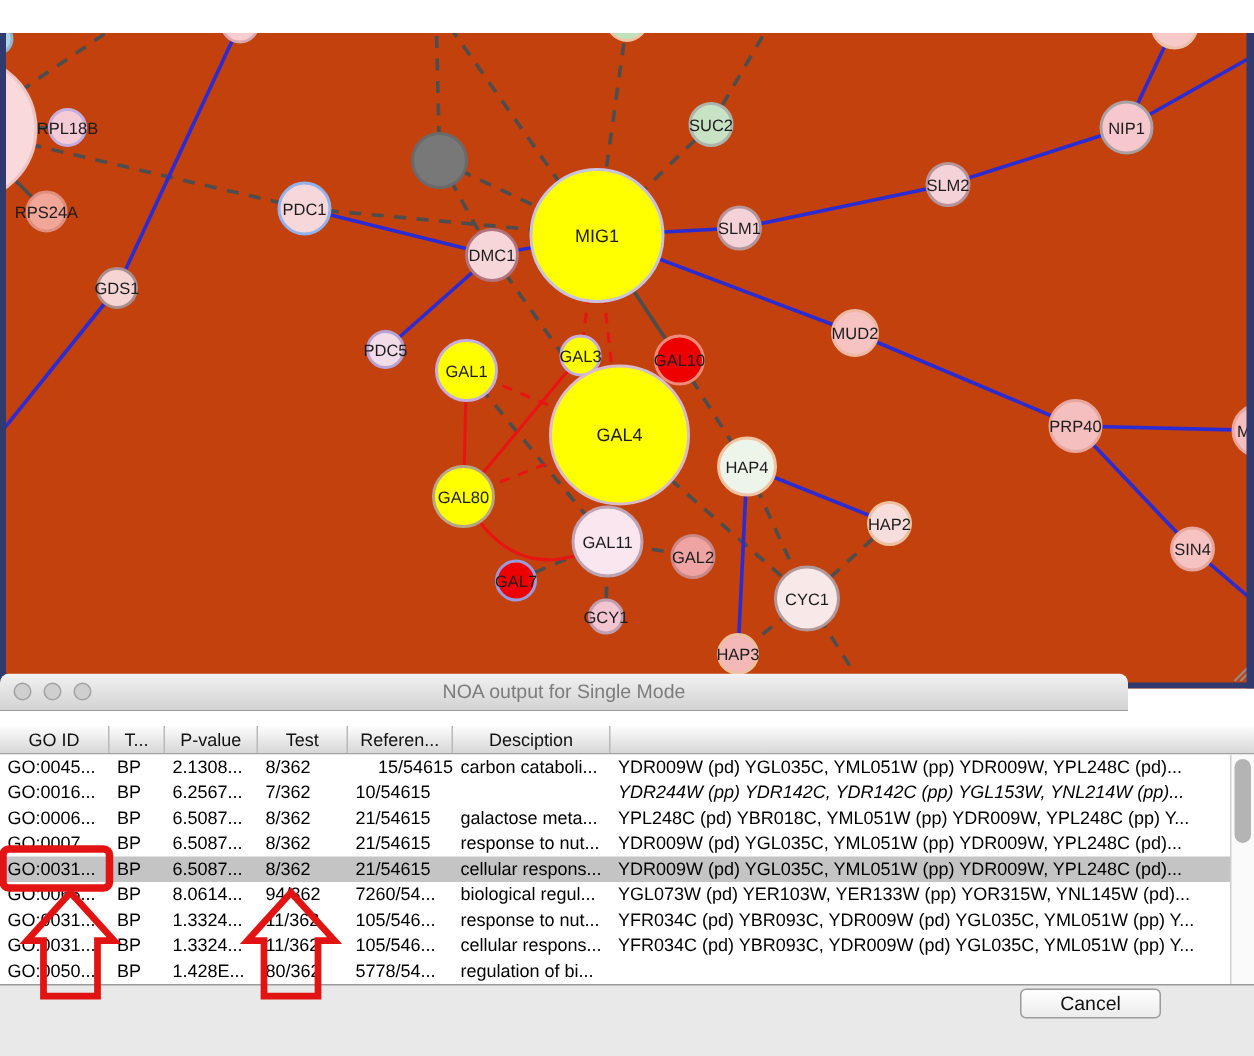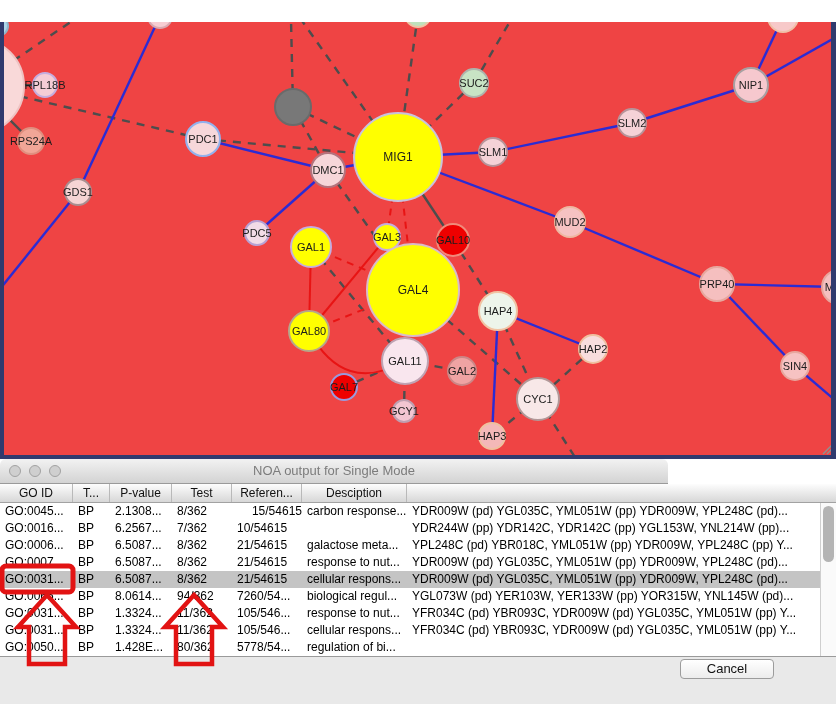--- a/index.html
+++ b/index.html
@@ -6,24 +6,24 @@
   .screen{position:relative;width:836px;height:704px;overflow:hidden;
           font-family:"Liberation Sans",sans-serif;background:#fff;}
   
   .g-titlebar{position:absolute;top:0;left:0;width:836px;height:22px;
     background:linear-gradient(#f4f4f4,#cfcfcf);border-bottom:1px solid #979797;
     border-radius:6px 6px 0 0;box-sizing:border-box;}
   .lights{position:absolute;left:9px;top:5px;display:flex;gap:8px;}
   .light{width:12px;height:12px;border-radius:50%;box-sizing:border-box;}
   .g-title{position:absolute;left:0;right:0;top:3px;text-align:center;
     font-size:13px;color:#1d1d1d;}
-  .canvas-wrap{position:absolute;top:22px;left:0;width:836px;height:437px;background:#ef4444;}
+  .canvas-wrap{position:absolute;top:22px;left:0;width:836px;height:437px;background:#c2410c;}
   .canvas-wrap svg{display:block;}
   
-  .n-titlebar{position:absolute;top:459px;left:0;width:668px;height:25px;
+  .n-titlebar{position:absolute;top:449px;left:0;width:752px;height:25px;
     background:linear-gradient(#f2f2f2,#d3d3d3);border-bottom:1px solid #9a9a9a;
     border-radius:6px 6px 0 0;box-sizing:border-box;}
   .n-title{position:absolute;left:0;right:0;top:4px;text-align:center;
     font-size:13px;color:#7c7c7c;}
   .n-lights{position:absolute;left:9px;top:6px;display:flex;gap:8px;}
   .n-light{width:12px;height:12px;border-radius:50%;background:#cfcfcf;
     border:1px solid #a2a2a2;box-sizing:border-box;}
   .thead{position:absolute;top:484px;left:0;width:836px;height:19px;
     background:linear-gradient(#fdfdfd,#d7d7d7);border-bottom:1px solid #a2a2a2;
     box-sizing:border-box;display:flex;font-size:12px;color:#111;}
@@ -200,31 +200,31 @@
       <div class="hcell" style="width: 413px; margin-top: 24px;">Associated edges</div>
       <div class="hstub"></div>
     </div>
   <div class="rows" id="rows">
       <div class="trow">
         <div class="tcell" style="width: 73px;">GO:0045...</div>
         <div class="tcell" style="width: 37px;">BP</div>
         <div class="tcell" style="width: 62px;">2.1308...</div>
         <div class="tcell" style="width: 60px;">8/362</div>
         <div class="tcell" style="width: 70px; text-align: right;">15/54615</div>
-        <div class="tcell" style="width: 105px;">carbon response...</div>
+        <div class="tcell" style="width: 105px;">carbon cataboli...</div>
         <div class="tcell" style="width: 413px;">YDR009W (pd) YGL035C, YML051W (pp) YDR009W, YPL248C (pd)...</div>
       </div>
       <div class="trow">
         <div class="tcell" style="width: 73px;">GO:0016...</div>
         <div class="tcell" style="width: 37px;">BP</div>
         <div class="tcell" style="width: 62px;">6.2567...</div>
         <div class="tcell" style="width: 60px;">7/362</div>
         <div class="tcell" style="width: 70px;">10/54615</div>
         <div class="tcell" style="width: 105px; margin-top: 16px;">protein import i...</div>
-        <div class="tcell" style="width: 413px;">YDR244W (pp) YDR142C, YDR142C (pp) YGL153W, YNL214W (pp)...</div>
+        <div class="tcell" style="width: 413px; font-style: italic;">YDR244W (pp) YDR142C, YDR142C (pp) YGL153W, YNL214W (pp)...</div>
       </div>
       <div class="trow">
         <div class="tcell" style="width: 73px;">GO:0006...</div>
         <div class="tcell" style="width: 37px;">BP</div>
         <div class="tcell" style="width: 62px;">6.5087...</div>
         <div class="tcell" style="width: 60px;">8/362</div>
         <div class="tcell" style="width: 70px;">21/54615</div>
         <div class="tcell" style="width: 105px;">galactose meta...</div>
         <div class="tcell" style="width: 413px;">YPL248C (pd) YBR018C, YML051W (pp) YDR009W, YPL248C (pp) Y...</div>
       </div>

